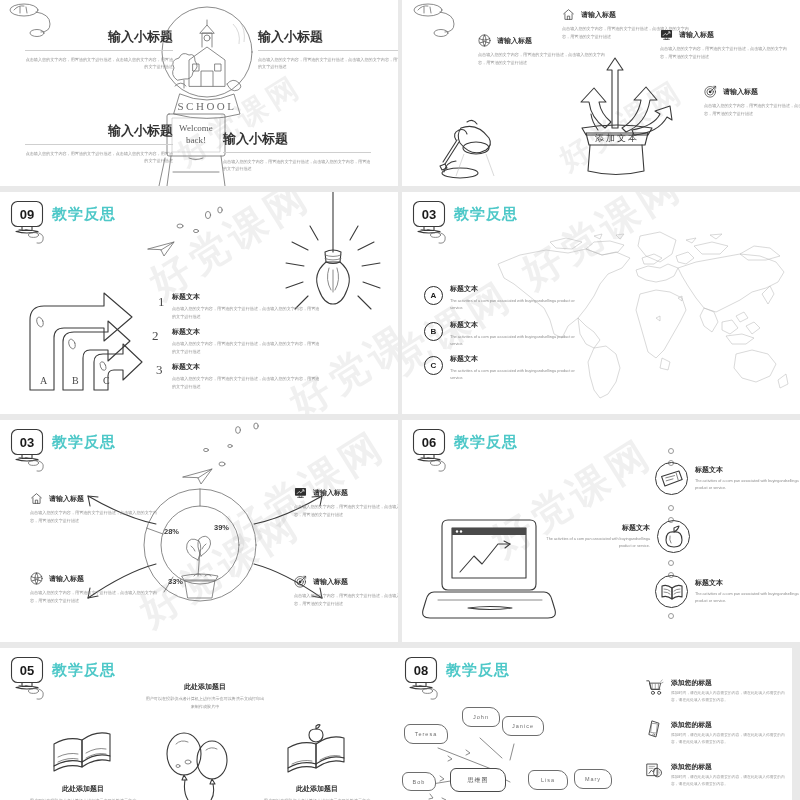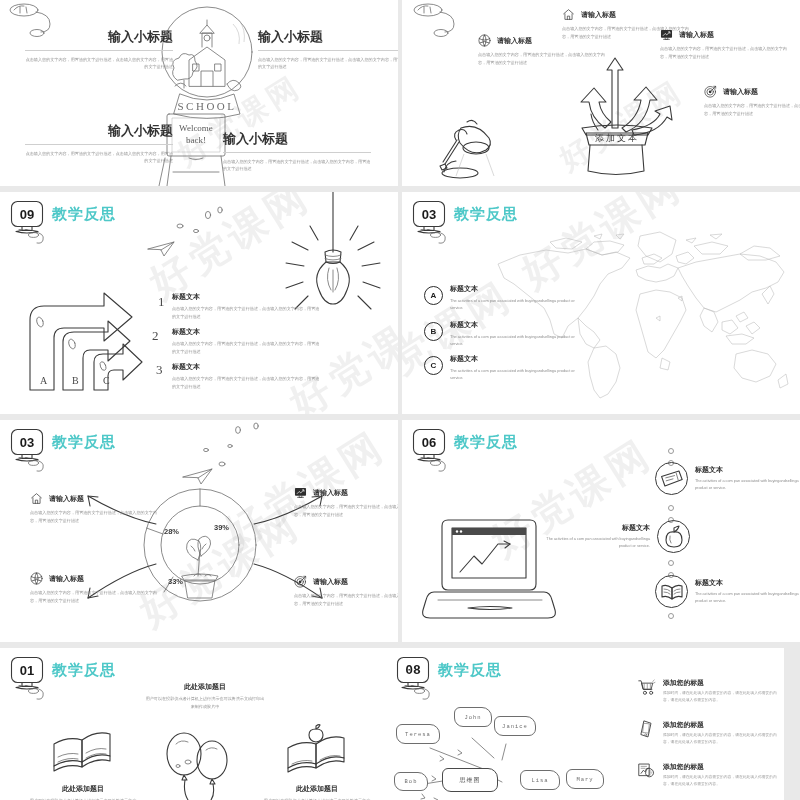--- a/index.html
+++ b/index.html
@@ -20,21 +20,21 @@
     overflow: hidden;
   }
   
   .s1 { left:0;   top:0;   width:398px; height:186px; }
   .s2 { left:402px; top:0;  width:398px; height:186px; }
   .s3 { left:0;   top:192px; width:398px; height:222px; }
   .s4 { left:402px; top:192px; width:398px; height:222px; }
   .s5 { left:0;   top:420px; width:398px; height:222px; }
   .s6 { left:402px; top:420px; width:398px; height:222px; }
   .s7 { left:0;   top:648px; width:398px; height:152px; }
-  .s8 { left:386px; top:648px; width:398px; height:152px;font-family:Liberation Mono, monospace; }
+  .s8 { left:394px; top:648px; width:398px; height:152px; }
 
   
   .sec-head { position:absolute; left:10px; top:8px; display:flex; align-items:flex-start; }
   .mon { position:relative; width:38px; height:36px; }
   .mon svg { position:absolute; left:0; top:0; }
   .mon-num {
     position:absolute; left:0; top:3px; width:34px; height:22px;
     display:flex; align-items:center; justify-content:center;
     font-weight:bold; font-size:13px; color:#1b1b1b;
     letter-spacing:0px;
@@ -645,21 +645,21 @@
     <div class="sec-head">
       <div class="mon">
         <svg width="38" height="36" viewBox="0 0 38 36">
           <rect class="ink" x="1.5" y="1.5" width="31" height="25" rx="6"></rect>
           <path class="ink" d="M12 26.5 l0 4 l10 0 l0 -4"></path>
           <path class="ink" d="M6 31.5 q11 -3 22 0 q-11 3 -22 0 z"></path>
           <path class="ink-l" d="M24 32 q11 1 9 8 q-1 4 -6 3"></path>
           <ellipse class="ink-l" cx="23.5" cy="35" rx="5" ry="2.4"></ellipse>
           <path class="ink-l" d="M9 29.5 l4 0 M15 29.5 l2 0"></path>
         </svg>
-        <div class="mon-num">01</div>
+        <div class="mon-num">05</div>
       </div>
       <div class="sec-title">教学反思</div>
     </div>
 
     <div class="s7col" style="left:145px; top:34px; width:120px;">
       <div class="ttl">此处添加题目</div>
       <div class="bd">用户可以在投影仪或者计算机上进行演示也可以将演示文稿打印出来制作成胶片中</div>
     </div>
 
     <svg width="70" height="48" style="position:absolute;left:48px;top:82px;">

